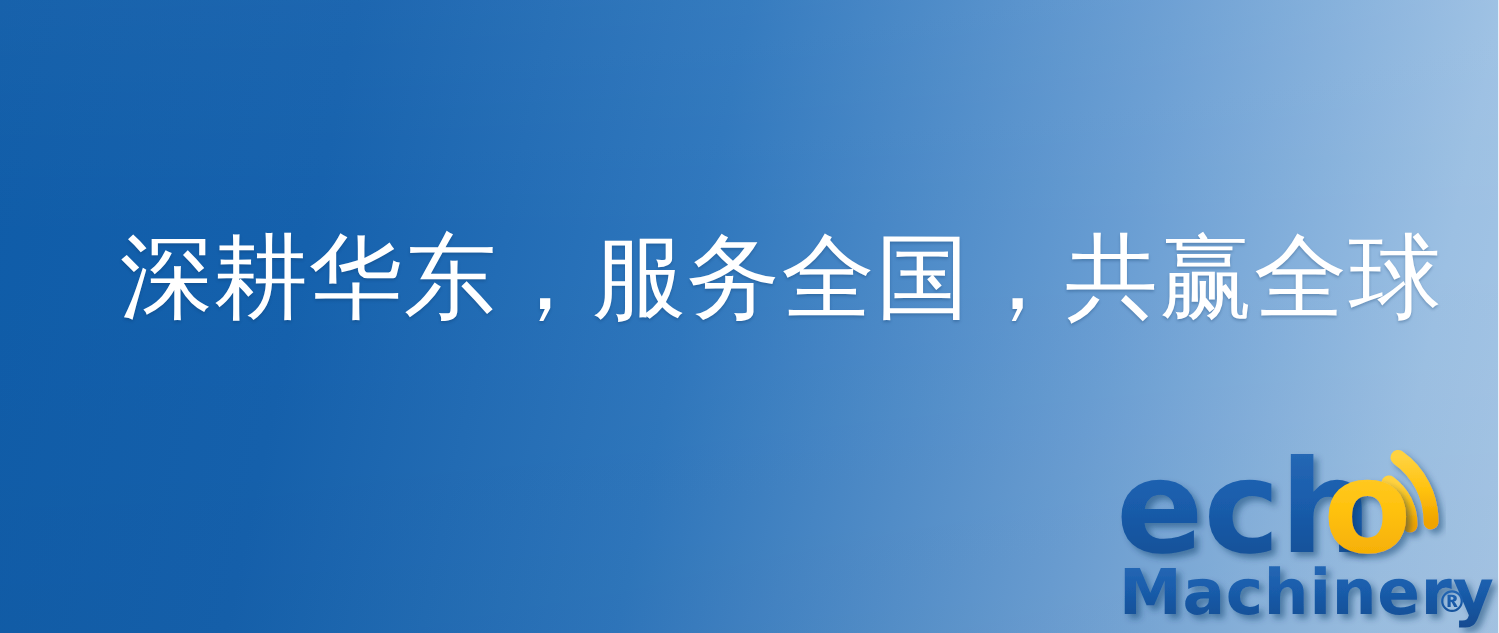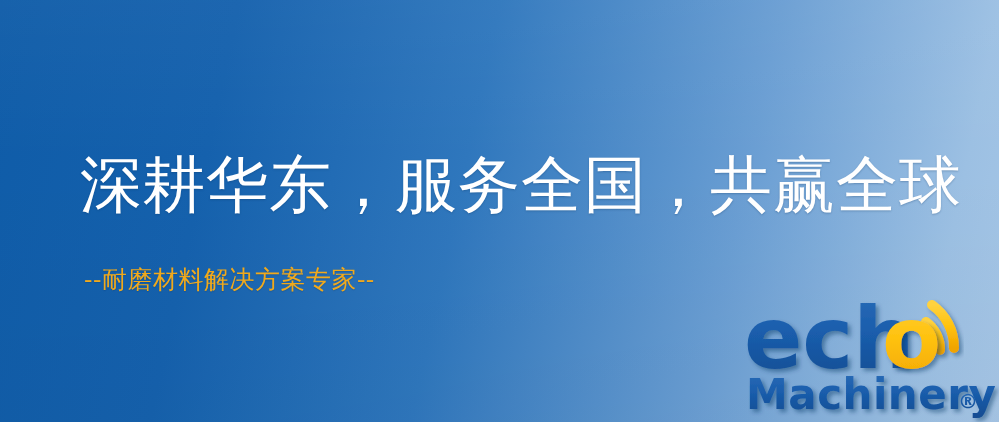--- a/index.html
+++ b/index.html
@@ -73,21 +73,20 @@
     font-weight: bold;
   }
 </style>
 </head>
 <body>
 
 <div id="banner">
 
   <div class="headline">深耕华东，服务全国，共赢全球</div>
 
-  <div class="subtitle">--耐磨材料解决方案专家--</div>
 
   <div class="logo">
     <svg class="logo-svg" viewBox="0 0 255 126" xmlns="http://www.w3.org/2000/svg" aria-hidden="true">
       <defs>
         <linearGradient id="blueGrad" x1="0" y1="0" x2="0" y2="1">
           <stop offset="0%" stop-color="#2a6cb8"></stop>
           <stop offset="45%" stop-color="#1a5dac"></stop>
           <stop offset="100%" stop-color="#124b90"></stop>
         </linearGradient>
         <linearGradient id="goldGrad" x1="0" y1="0" x2="0" y2="1">

